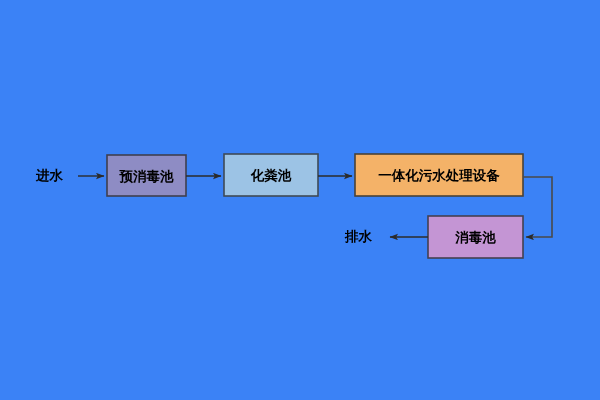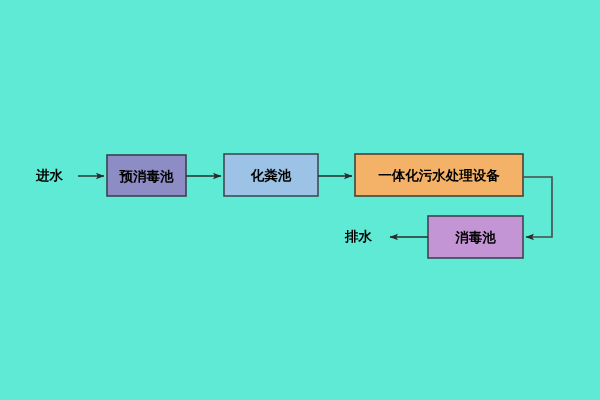--- a/index.html
+++ b/index.html
@@ -52,21 +52,21 @@
   }
   .feedback-line {
     stroke: #4a4a4a;
     stroke-width: 1.6;
     fill: none;
   }
 </style>
 </head>
 <body>
 
-<div id="diagram-root" style="background: #5eead4;">
+<div id="diagram-root" style="background: #3b82f6;">
   <svg id="flow-svg" viewBox="0 0 600 400">
     <defs>
       <marker id="arrow-right" markerWidth="9" markerHeight="9" refX="8" refY="3.2" orient="auto" markerUnits="userSpaceOnUse">
         <path d="M0,0 L8.5,3.2 L0,6.4 L1.8,3.2 Z" fill="#2b2b2b"></path>
       </marker>
       <marker id="arrow-left-end" markerWidth="9" markerHeight="9" refX="8" refY="3.2" orient="auto" markerUnits="userSpaceOnUse">
         <path d="M0,0 L8.5,3.2 L0,6.4 L1.8,3.2 Z" fill="#2b2b2b"></path>
       </marker>
       <marker id="arrow-feedback" markerWidth="9" markerHeight="9" refX="8" refY="3.2" orient="auto" markerUnits="userSpaceOnUse">
         <path d="M0,0 L8.5,3.2 L0,6.4 L1.8,3.2 Z" fill="#2b2b2b"></path>

